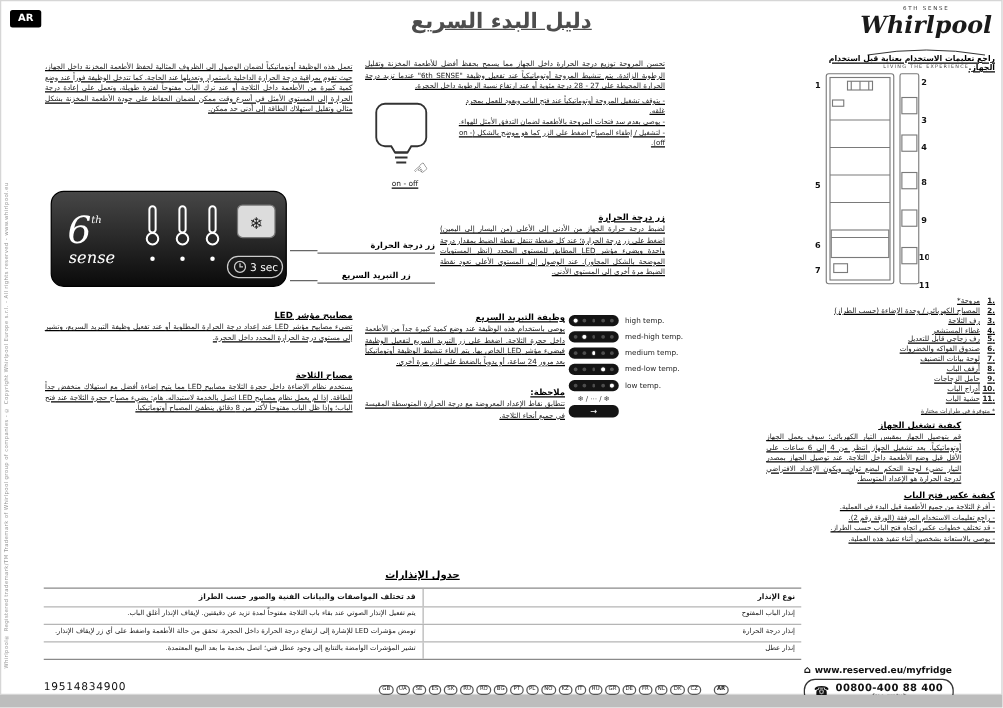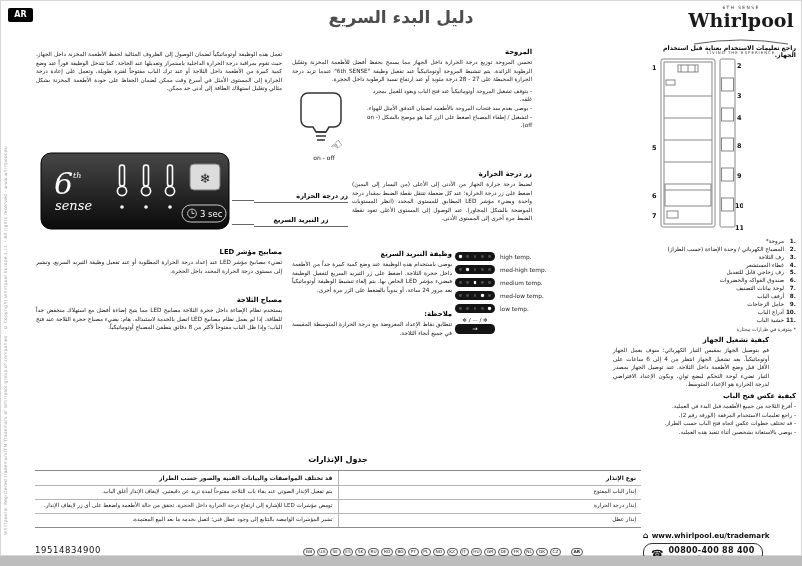--- a/index.html
+++ b/index.html
@@ -1,27 +1,27 @@
 <!DOCTYPE html>
 <html><head>
 <meta charset="utf-8">
 <style>
   html,body{margin:0;padding:0;}
   body{background:#bdbdbd;font-family:"DejaVu Sans",sans-serif;-webkit-font-smoothing:antialiased;}
   .page{position:relative;width:802px;height:556px;background:#ffffff;margin:0 auto;overflow:hidden;box-shadow:inset 0 0 0 1px #d6d6d6;}
   .abs{position:absolute;}
-  .rtl{direction:rtl;}
+  .rtl{direction:rtl;text-decoration:underline;}
   .sec-title{font-size:6.8px;font-weight:bold;color:#000;margin-bottom:2px;text-align:right;}
   .body-txt{font-size:5.7px;line-height:1.5;color:#161616;text-align:justify;}
   .bullets div{font-size:5.6px;line-height:1.55;color:#161616;text-align:right;}
   .ar-badge{left:8px;top:8px;width:25px;height:14px;background:#000;color:#fff;font-size:8px;font-weight:bold;text-align:center;line-height:14px;border-radius:2px;}
   .page-title{left:251px;top:7px;width:300px;text-align:center;font-size:17px;font-weight:bold;color:#4d4d4d;}
   .logo{left:686px;top:5px;width:110px;text-align:center;color:#1a1a1a;}
   .logo-top{font-size:4.4px;letter-spacing:1.4px;color:#333;}
-  .logo-name{font-family:"DejaVu Serif",serif;font-weight:bold;font-size:19px;line-height:20px;}
+  .logo-name{font-family:"DejaVu Serif",serif;font-style:italic;font-weight:bold;font-size:19px;line-height:20px;}
   .logo-tag{font-size:3.9px;letter-spacing:1px;color:#444;margin-top:1px;}
   .side-text{left:3px;top:55px;height:480px;writing-mode:vertical-rl;transform:rotate(180deg);font-size:4.3px;color:#999;letter-spacing:.3px;white-space:nowrap;overflow:hidden;}
   .intro-line{font-size:6.2px;font-weight:bold;color:#000;text-align:right;}
   .part{display:flex;gap:2px;font-size:5.7px;line-height:1.38;color:#161616;}
   .part b{min-width:10px;}
   .footnote{font-size:4.9px;color:#333;margin-top:2px;text-align:right;}
   .callout{font-size:6.6px;font-weight:bold;text-align:right;border-bottom:1px solid #666;padding-bottom:1.5px;width:94px;direction:rtl;}
   .conn{border-top:1px solid #666;height:0;}
   .tl-row{display:flex;align-items:center;gap:5px;height:13px;}
   .tl-btn{width:40px;height:9px;background:#141414;border-radius:4.5px;display:flex;align-items:center;justify-content:space-evenly;flex:none;}
@@ -112,21 +112,20 @@
     <div class="sec-title">مصباح الثلاجة</div>
     <div class="body-txt">يستخدم نظام الإضاءة داخل حجرة الثلاجة مصابيح LED مما يتيح إضاءة أفضل مع استهلاك منخفض جداً للطاقة. إذا لم يعمل نظام مصابيح LED اتصل بالخدمة لاستبداله. هام: يضيء مصباح حجرة الثلاجة عند فتح الباب؛ وإذا ظل الباب مفتوحاً لأكثر من 8 دقائق ينطفئ المصباح أوتوماتيكياً.</div>
   </div>
 
   <div class="abs rtl" style="left:36px;top:248px;width:246px;">
     <div class="sec-title">مصابيح مؤشر LED</div>
     <div class="body-txt">تضيء مصابيح مؤشر LED عند إعداد درجة الحرارة المطلوبة أو عند تفعيل وظيفة التبريد السريع، وتشير إلى مستوى درجة الحرارة المحدد داخل الحجرة.</div>
   </div>
 
   <div class="abs rtl" style="left:292px;top:48px;width:240px;">
-    <div class="sec-title">المروحة</div>
     <div class="body-txt">تحسن المروحة توزيع درجة الحرارة داخل الجهاز مما يسمح بحفظ أفضل للأطعمة المخزنة وتقليل الرطوبة الزائدة. يتم تنشيط المروحة أوتوماتيكياً عند تفعيل وظيفة "6th SENSE" عندما تزيد درجة الحرارة المحيطة على 27 - 28 درجة مئوية أو عند ارتفاع نسبة الرطوبة داخل الحجرة.</div>
     <div style="display:flex;gap:6px;margin-top:3px;align-items:flex-start;">
       <div class="bullets" style="flex:1;">
         <div>- يتوقف تشغيل المروحة أوتوماتيكياً عند فتح الباب ويعود للعمل بمجرد غلقه.</div>
         <div>- يوصى بعدم سد فتحات المروحة بالأطعمة لضمان التدفق الأمثل للهواء.</div>
         <div>- لتشغيل / إطفاء المصباح اضغط على الزر كما هو موضح بالشكل (on - off).</div>
       </div>
       <div style="flex:none;width:64px;">
         <svg width="62" height="62" viewBox="0 0 62 62">
           <g stroke="#333" fill="none" stroke-width="1.5">
@@ -364,21 +363,21 @@
     <span class="pill">FR</span>
     <span class="pill">NL</span>
     <span class="pill">DK</span>
     <span class="pill">CZ</span>
     <span class="pill lang">AR</span>
   </div>
 
   <div class="abs contact" style="left:643px;top:531px;width:154px;">
     <div class="site-line">
       <span class="site-icon">⌂</span>
-      <span>www.whirlpool.eu/trademark</span>
+      <span>www.reserved.eu/myfridge</span>
     </div>
     <div class="phone-box">
       <span class="phone-icon">☎</span>
       <span class="phone-col">
         <span class="phone-num">00800-400 88 400</span>
         <span class="phone-note">free-gratuit</span>
       </span>
     </div>
   </div>
 

